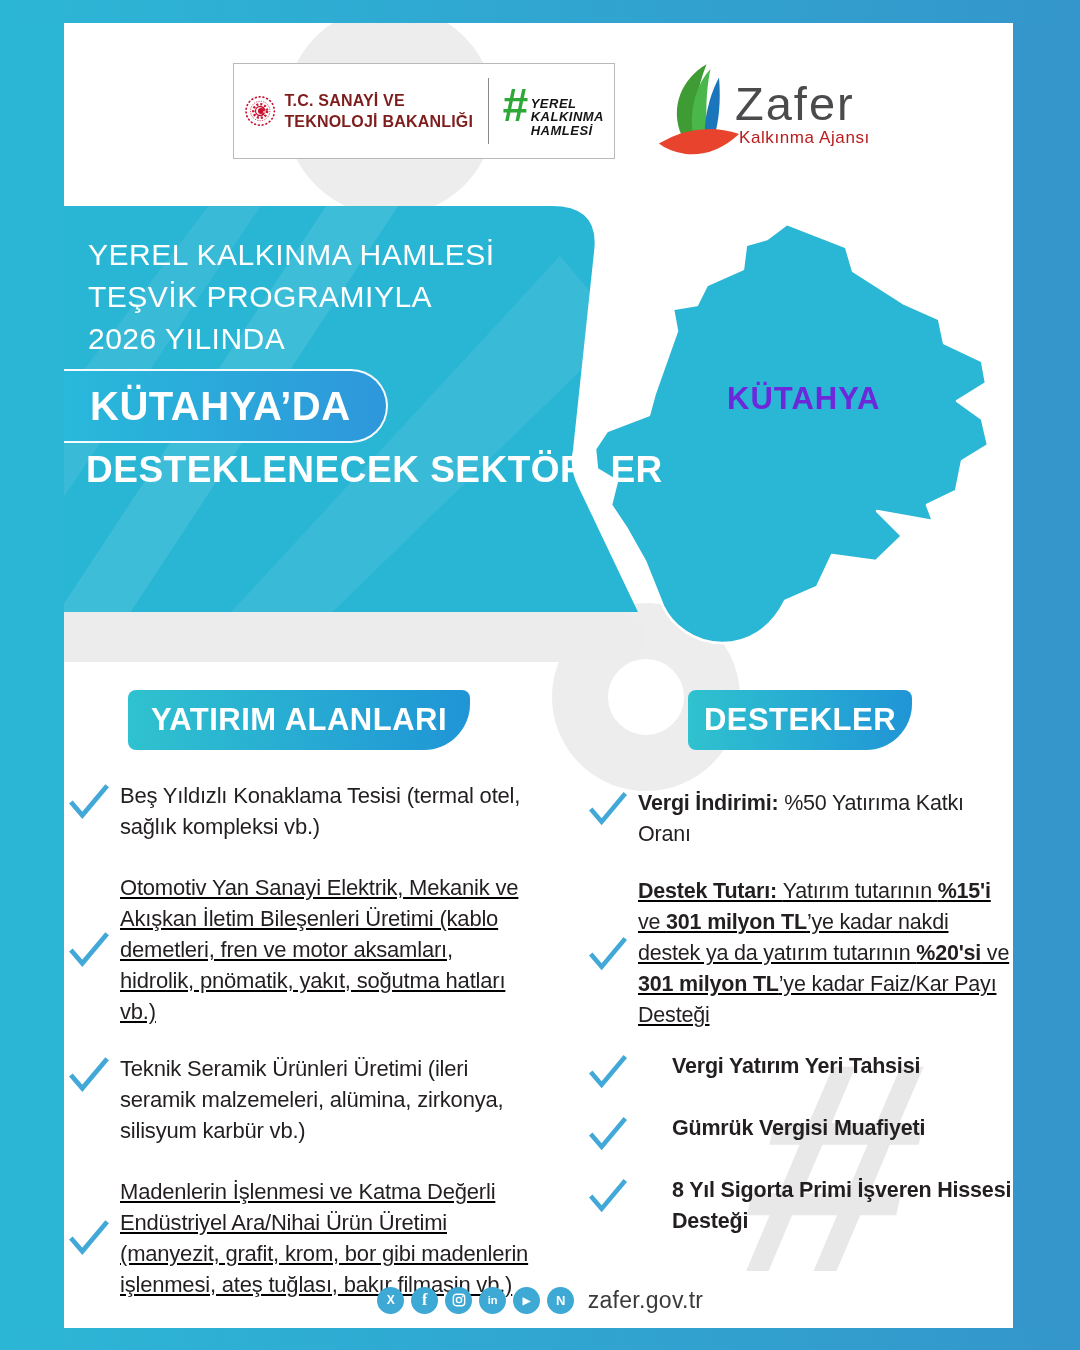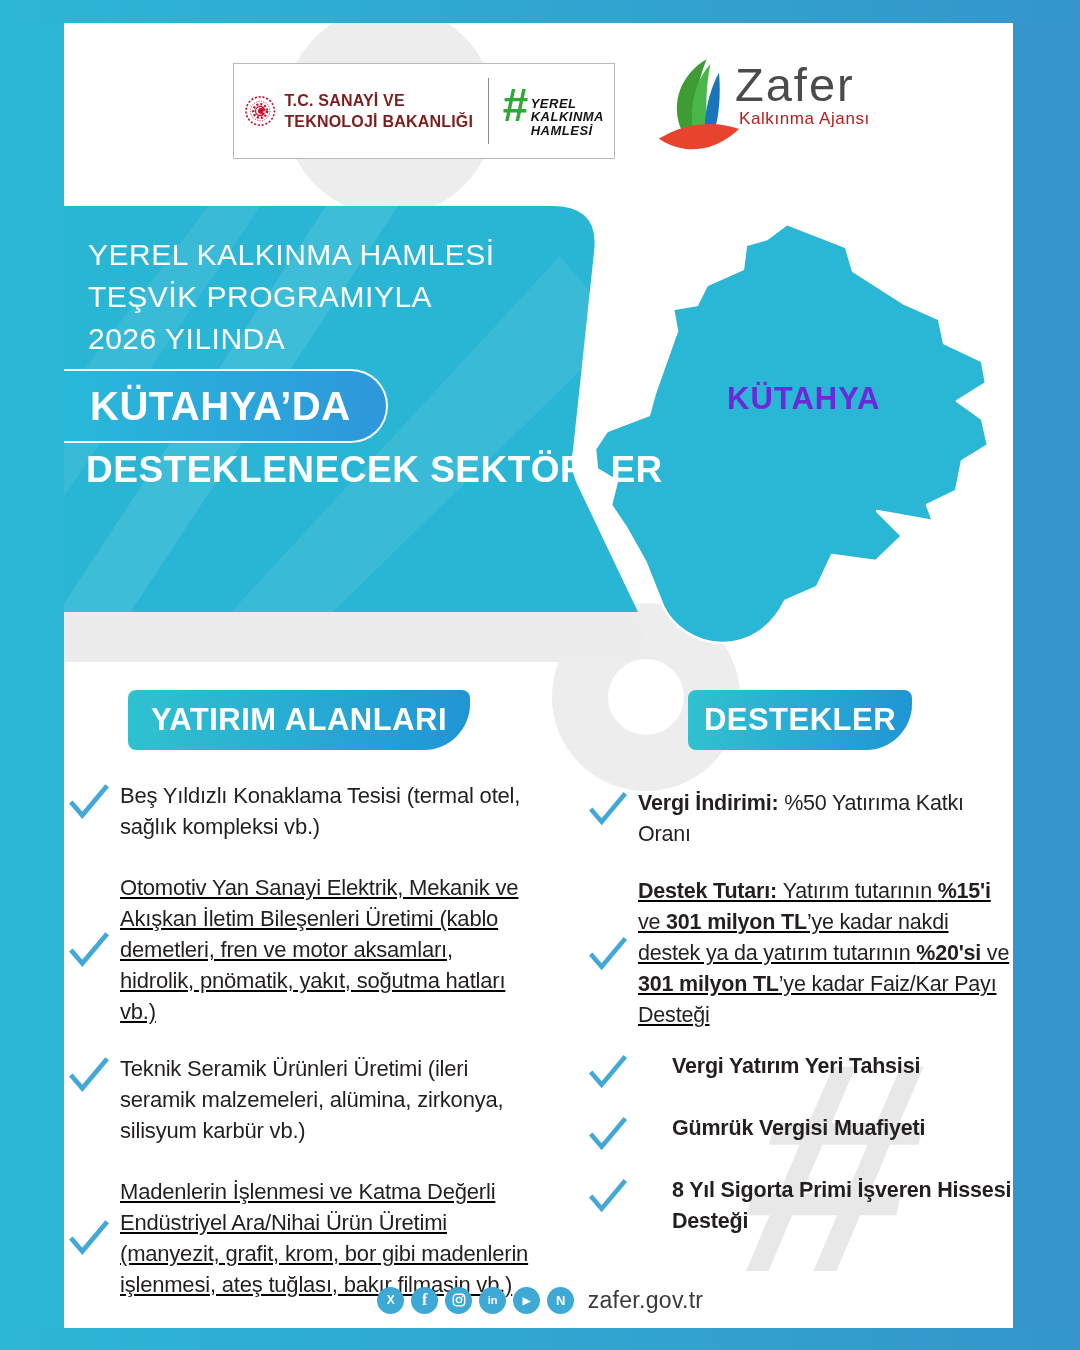--- a/index.html
+++ b/index.html
@@ -21,21 +21,21 @@
   .scene{left:0;top:0;width:1080px;height:1350px;z-index:2;pointer-events:none;}
   
   .logo-box{left:233px;top:63px;width:382px;height:96px;background:#fff;border:1px solid #b9b9b9;
             display:flex;align-items:center;padding:0 10px;box-sizing:border-box;z-index:4;}
   .ministry-text{font-size:16px;font-weight:700;color:#7f1d1d;line-height:21px;letter-spacing:.2px;margin-left:8px;white-space:nowrap;}
   .logo-divider{width:1px;height:66px;background:#8a8a8a;margin:0 13px 0 15px;flex:none;}
   .hashtag-logo{display:flex;align-items:flex-start;}
   .hashtag-symbol{font-size:46px;line-height:40px;font-weight:800;color:#2ea836;font-style:italic;}
   .hashtag-lines{margin-left:3px;margin-top:12px;font-size:13px;line-height:13.5px;font-weight:800;
                  font-style:italic;color:#141414;letter-spacing:.5px;}
-  .zafer-logo{left:655px;top:56px;width:260px;height:110px;display:flex;z-index:4;}
+  .zafer-logo{left:655px;top:56px;width:260px;height:110px;display:flex;align-items:center;z-index:4;}
   .zafer-text{margin-left:-6px;margin-top:6px;}
   .zafer-name{font-size:47px;line-height:46px;color:#4b4b4d;letter-spacing:2px;}
   .zafer-sub{font-size:17px;color:#b91c1c;letter-spacing:.6px;margin-top:1px;padding-left:4px;}
   
   .intro{left:88px;top:234px;color:#fff;font-size:30px;line-height:42px;font-weight:400;letter-spacing:.5px;z-index:4;}
   .province-pill{left:64px;top:369px;width:324px;height:74px;border:2px solid rgba(255,255,255,.95);
                  border-left:none;border-radius:0 40px 40px 0;
                  background:linear-gradient(90deg,#28b9da,#2e97db);display:flex;align-items:center;
                  padding-left:26px;box-sizing:border-box;z-index:4;}
   .province-pill span{color:#fff;font-size:40px;font-weight:700;letter-spacing:.5px;}

